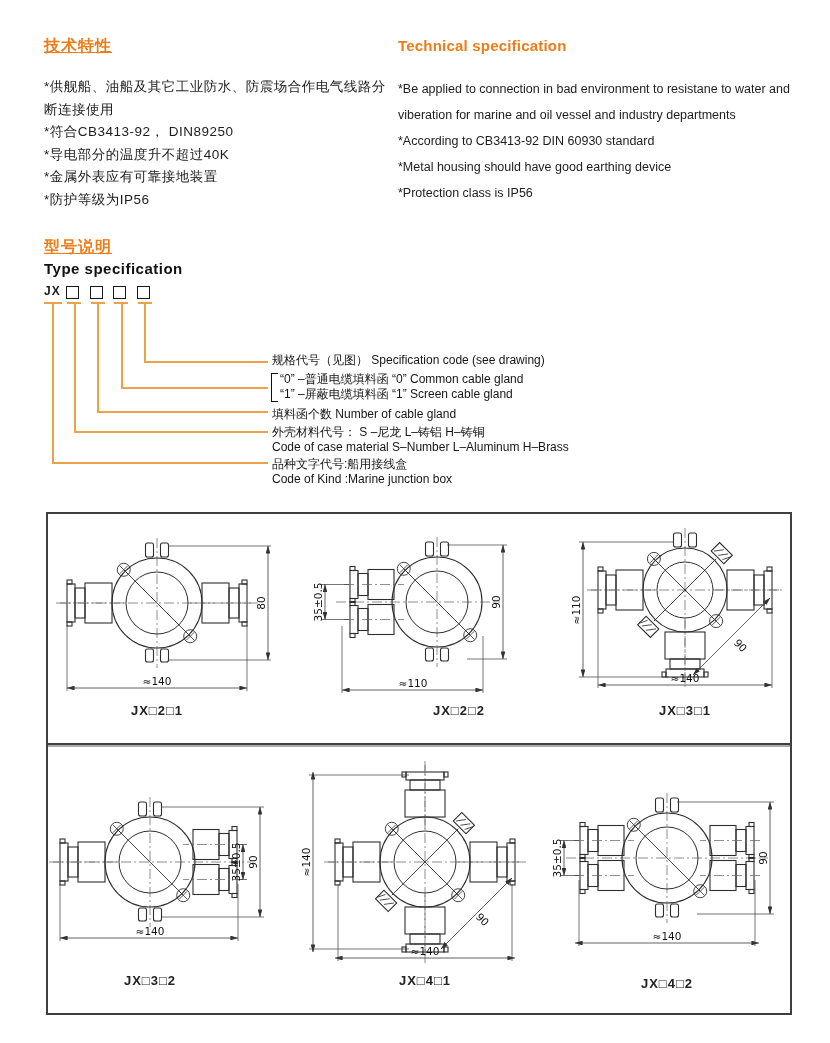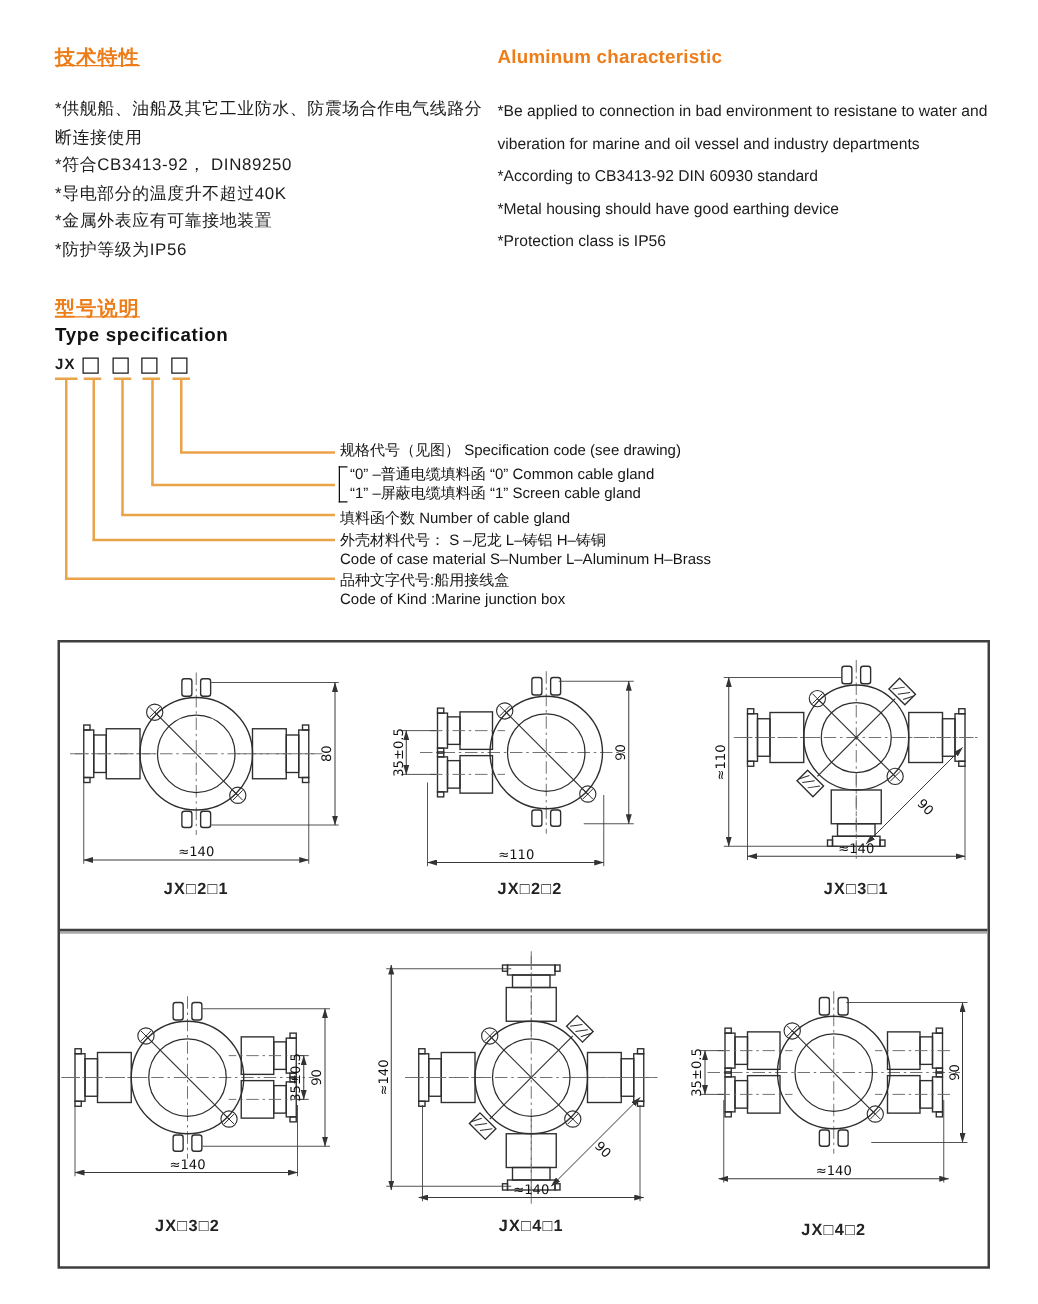--- a/index.html
+++ b/index.html
@@ -26,21 +26,21 @@
   .panel-divider{background:#3f3f3f;box-shadow:0 2px 0 #aaaaaa;}
   .fig-label{font-size:13px;font-weight:600;letter-spacing:1px;color:#222;transform:translateX(-50%);white-space:nowrap;}
   svg text{font-family:"DejaVu Sans","Liberation Sans",sans-serif;}
 </style>
 </head>
 <body>
 
 <div class="page">
 
   <div class="abs head-orange" style="left:44px;top:36px;">技术特性</div>
-  <div class="abs head-en" style="left:398px;top:37px;">Aluminum characteristic</div>
+  <div class="abs head-en" style="left:398px;top:37px;">Technical specification</div>
 
   <div class="abs bul-zh" style="left:44px;top:76px;">
       <div>*供舰船、油船及其它工业防水、防震场合作电气线路分断连接使用</div>
       <div>*符合CB3413-92， DIN89250</div>
       <div>*导电部分的温度升不超过40K</div>
       <div>*金属外表应有可靠接地装置</div>
       <div>*防护等级为IP56</div>
     </div>
   <div class="abs bul-en" style="left:398px;top:76px;">
       <div>*Be applied to connection in bad environment to resistane to water and viberation for marine and oil vessel and industry departments</div>
@@ -423,18 +423,18 @@
         <line x1="103" y1="-56" x2="103" y2="56" stroke="#3a3a3a" stroke-width="0.8" fill="none" marker-start="url(#ar)" marker-end="url(#ar)"></line>
         <text font-size="10.5" fill="#111" text-anchor="middle" transform="translate(97,0) rotate(-90)" y="3">90</text>
         <line x1="-88" y1="22" x2="-88" y2="88" stroke="#3a3a3a" stroke-width="0.7" fill="none"></line>
         <line x1="88" y1="22" x2="88" y2="88" stroke="#3a3a3a" stroke-width="0.7" fill="none"></line>
         <line x1="-92" y1="85" x2="92" y2="85" stroke="#3a3a3a" stroke-width="0.8" fill="none" marker-start="url(#ar)" marker-end="url(#ar)"></line>
         <text font-size="10.5" fill="#111" text-anchor="middle" transform="translate(0,79)" y="3">≈140</text>
       </g>
     </svg>
 
   <span class="abs fig-label" style="left:157px;top:703px;">JX□2□1</span>
-  <span class="abs fig-label" style="left:424px;top:703px;">JX□2□2</span>
+  <span class="abs fig-label" style="left:459px;top:703px;">JX□2□2</span>
   <span class="abs fig-label" style="left:685px;top:703px;">JX□3□1</span>
   <span class="abs fig-label" style="left:150px;top:973px;">JX□3□2</span>
   <span class="abs fig-label" style="left:425px;top:973px;">JX□4□1</span>
   <span class="abs fig-label" style="left:667px;top:976px;">JX□4□2</span>
 </div>
 
 </body></html>

